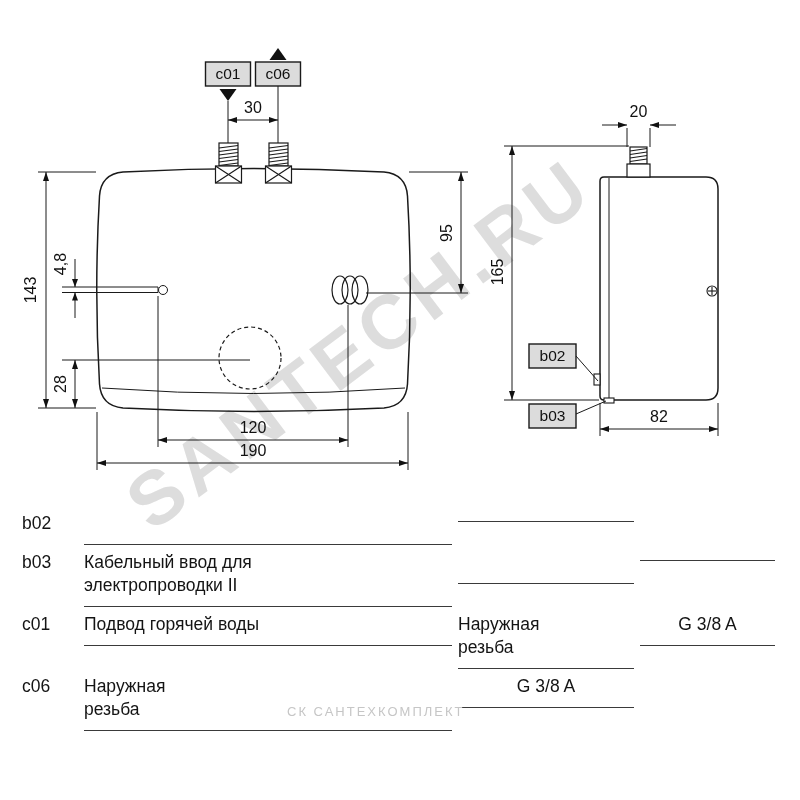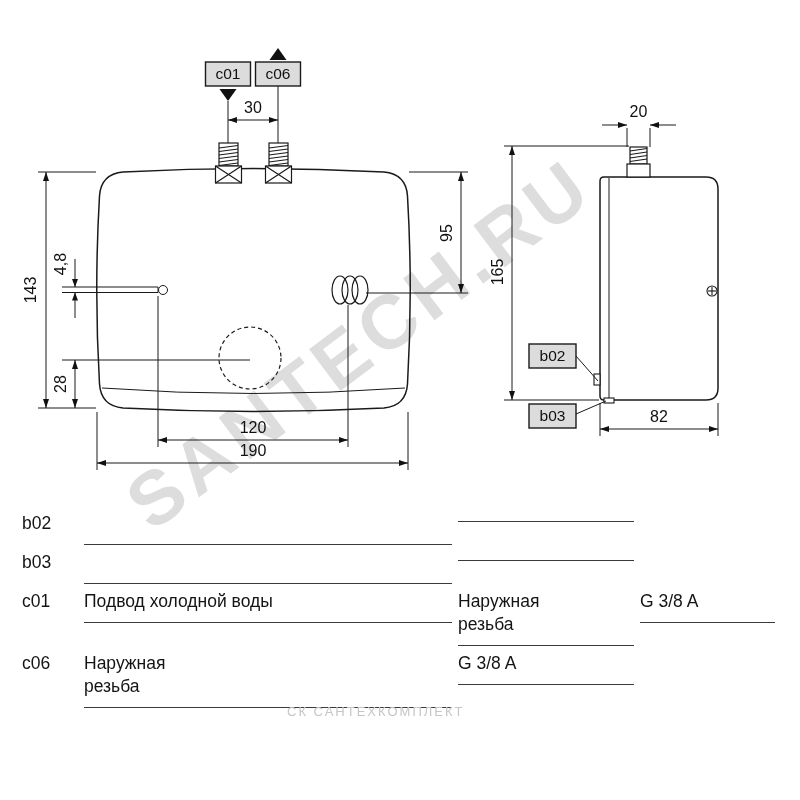--- a/index.html
+++ b/index.html
@@ -4,21 +4,21 @@
 <style>
   html,body{margin:0;padding:0;background:#fff;}
   .page{position:relative;width:800px;height:800px;background:#fff;overflow:hidden;
         font-family:"Liberation Sans", sans-serif;color:#141414;}
   .diagram{position:absolute;left:0;top:0;overflow:visible;}
   .legend{position:absolute;left:22px;top:506px;width:747px;}
   .lrow{display:grid;grid-template-columns:56px 368px 176px 135px;column-gap:6px;
         align-items:start;}
   .cell{padding:6px 0 9px 0;font-size:17.5px;line-height:23px;}
   .cell.bordered{border-bottom:1px solid #3a3a3a;}
-  .c-size{text-align:left;}
+  .c-size{text-align:center;}
   .wrap-narrow{display:inline-block;max-width:215px;}
   .wrap-thread{display:inline-block;max-width:105px;}
   .wm-bottom{position:absolute;left:287px;top:704px;font-size:13px;letter-spacing:2px;
              color:#c6c6c6;pointer-events:none;white-space:nowrap;}
 </style>
 </head>
 <body>
 
 <div class="page">
 
@@ -200,27 +200,28 @@
   <div class="legend">
 
     <div class="lrow">
       <div class="cell c-code">b02</div>
       <div class="cell bordered c-thread"><span class="wrap-thread"></span></div>
       <div class="cell bordered c-size"></div>
     </div>
 
     <div class="lrow">
       <div class="cell c-code">b03</div>
+      <div class="cell bordered c-desc"><span class="wrap-narrow">Кабельный ввод для электропроводки II</span></div>
       <div class="cell bordered c-thread"><span class="wrap-thread"></span></div>
       <div class="cell bordered c-size"></div>
     </div>
 
     <div class="lrow">
       <div class="cell c-code">c01</div>
-      <div class="cell bordered c-desc"><span class="wrap-narrow">Подвод холодной воды</span></div>
+      <div class="cell bordered c-desc"><span class="wrap-narrow">Подвод горячей воды</span></div>
       <div class="cell bordered c-thread"><span class="wrap-thread">Наружная резьба</span></div>
       <div class="cell bordered c-size">G 3/8 A</div>
     </div>
 
     <div class="lrow">
       <div class="cell c-code">c06</div>
       <div class="cell bordered c-thread"><span class="wrap-thread">Наружная резьба</span></div>
       <div class="cell bordered c-size">G 3/8 A</div>
     </div>
 

